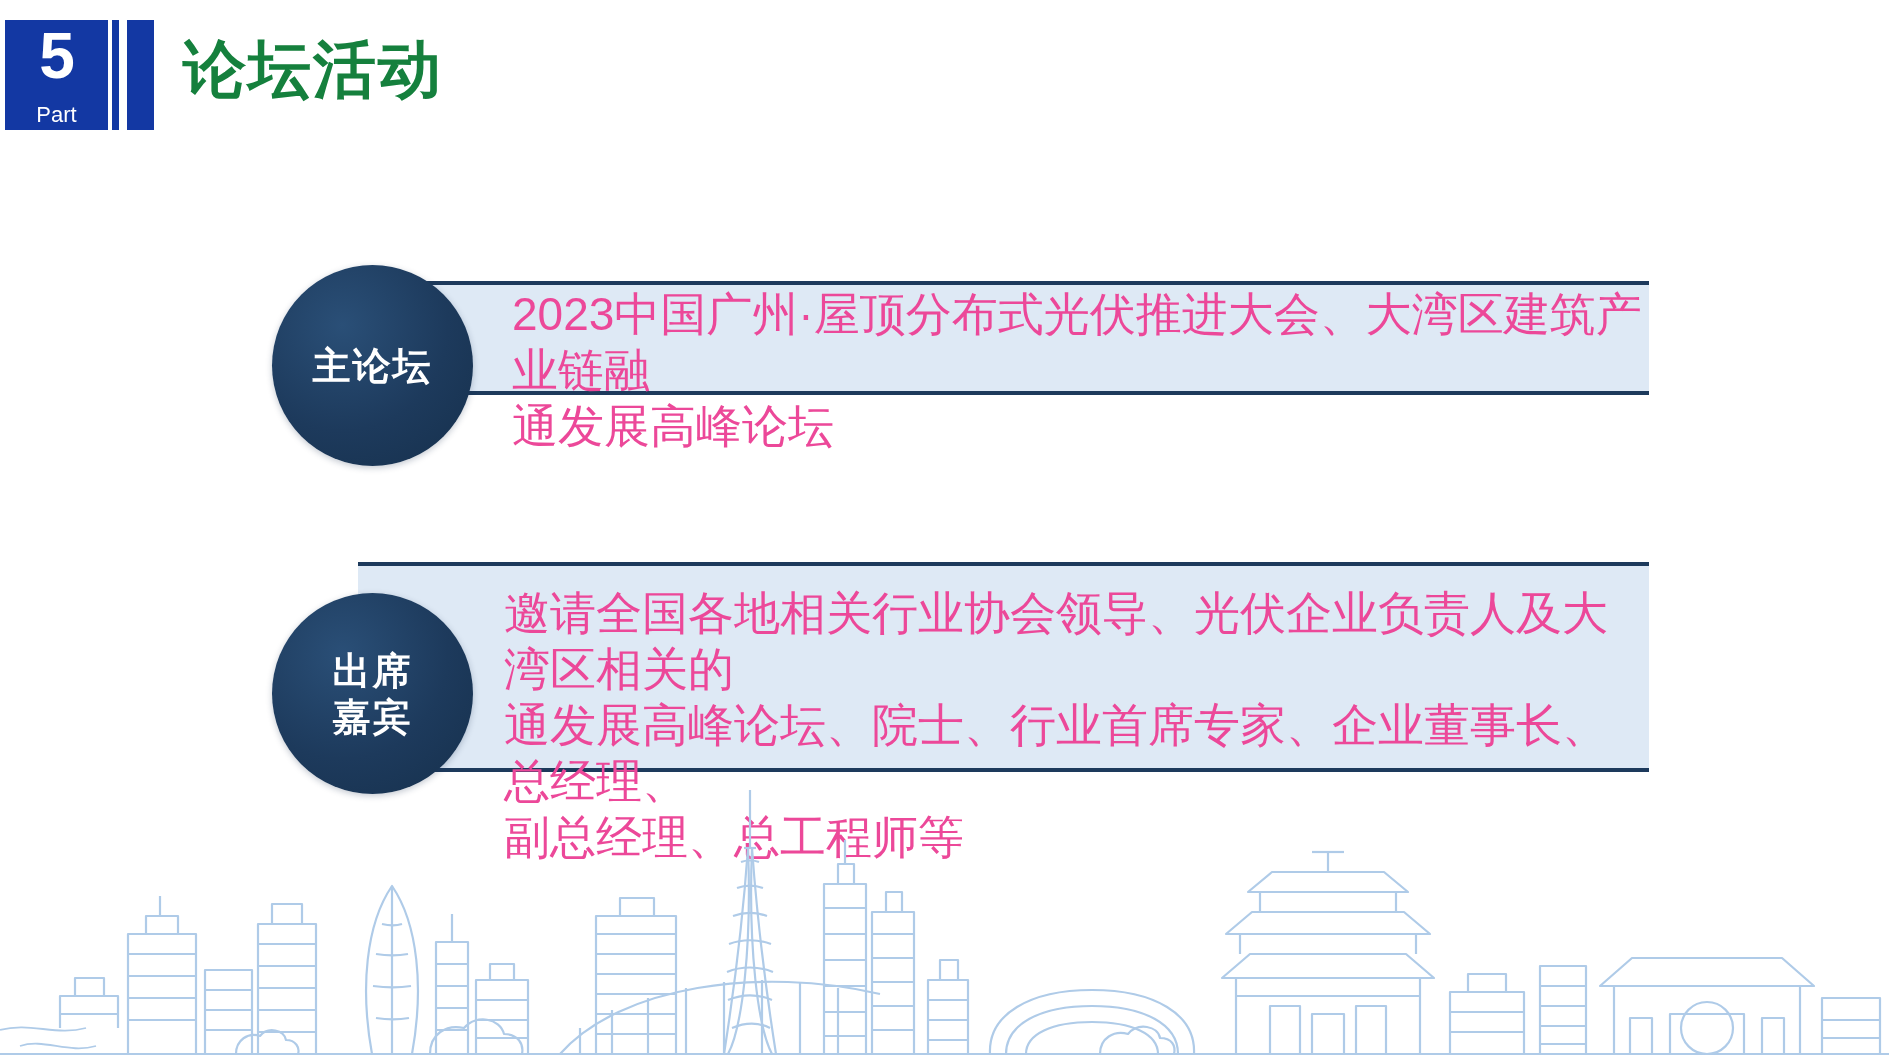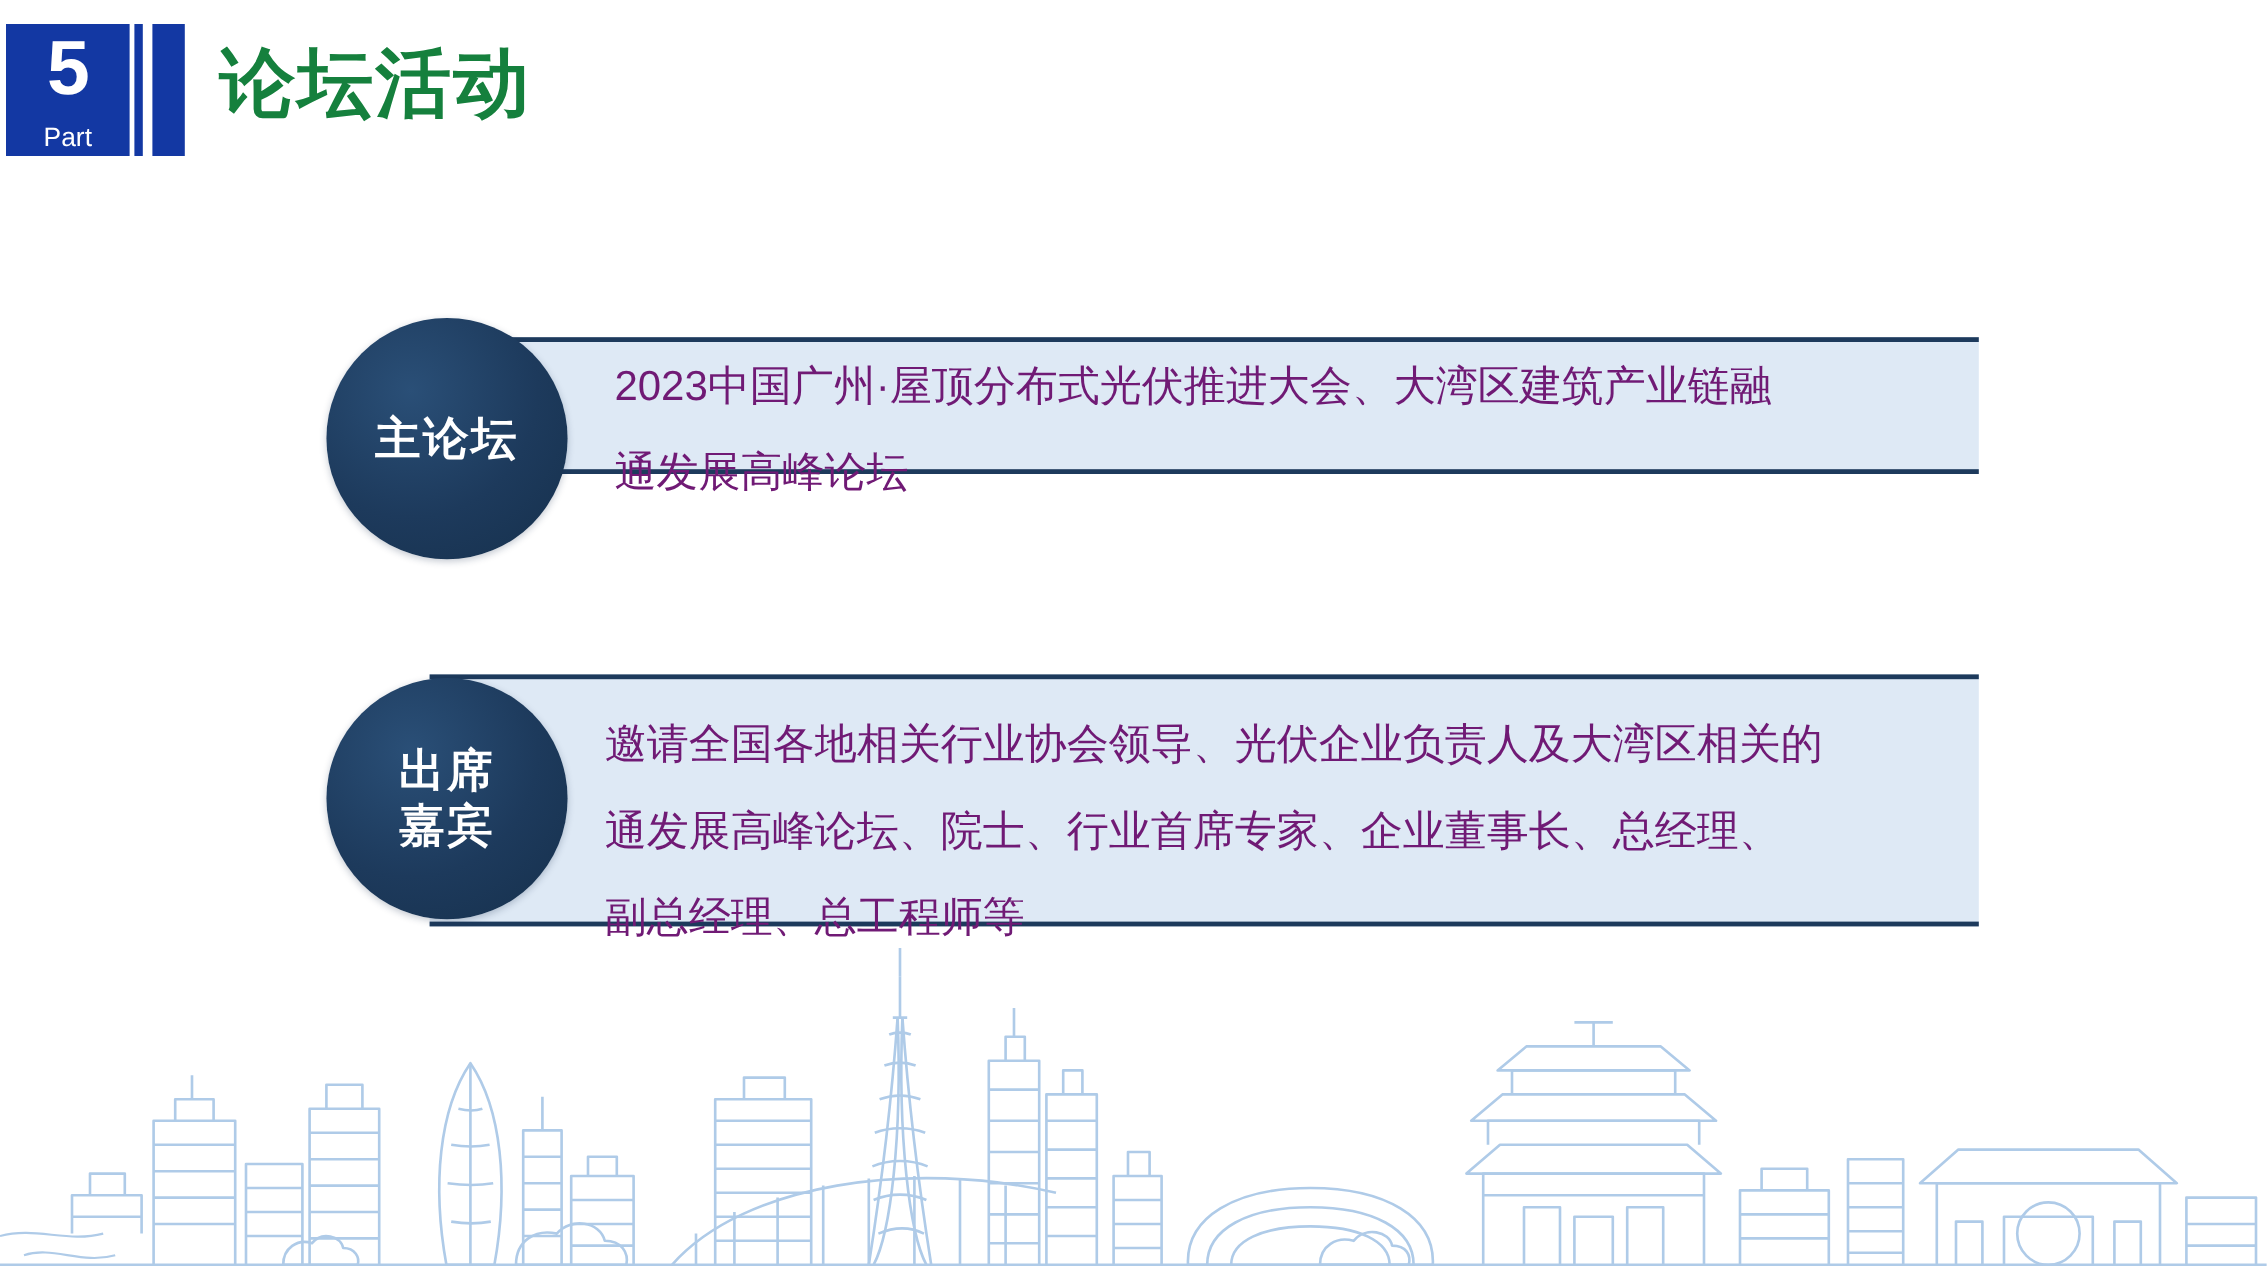--- a/index.html
+++ b/index.html
@@ -31,23 +31,23 @@
   .row{position:absolute;}
   .row-box{
     position:absolute;
     background:#DEE9F5;
     border-top:4px solid #1D3A5C;
     border-bottom:4px solid #1D3A5C;
     box-sizing:border-box;
   }
   .row-box-text{
     position:absolute;
-    color:#701a75;
-    font-size:35px;
-    line-height:72px;
+    color:#ec4899;
+    font-size:46px;
+    line-height:56px;
     white-space:pre-line;
   }
   .row-circle{
     position:absolute;
     border-radius:50%;
     background:radial-gradient(circle at 35% 30%, #2a4f77 0%, #1D3A5C 55%, #16304c 100%);
     color:#ffffff;
     display:flex;align-items:center;justify-content:center;
     text-align:center;
     font-size:38px;
@@ -60,21 +60,21 @@
   }
 
   
   #row1-box{left:358px;top:281px;width:1291px;height:114px;}
   #row1-text{left:512px;top:286px;width:1130px;}
   #row1-circle{left:272px;top:265px;width:201px;height:201px;}
 
   
   #row2-box{left:358px;top:562px;width:1291px;height:210px;}
   #row2-text{left:504px;top:585px;width:1140px;}
-  #row2-circle{left:272px;top:565px;width:201px;height:201px;}
+  #row2-circle{left:272px;top:593px;width:201px;height:201px;}
 
   
   #skyline{position:absolute;left:0;bottom:0;width:1889px;height:330px;pointer-events:none;}
 </style>
 </head>
 <body>
 
 <div id="header">
 
   <div id="part-badge">

